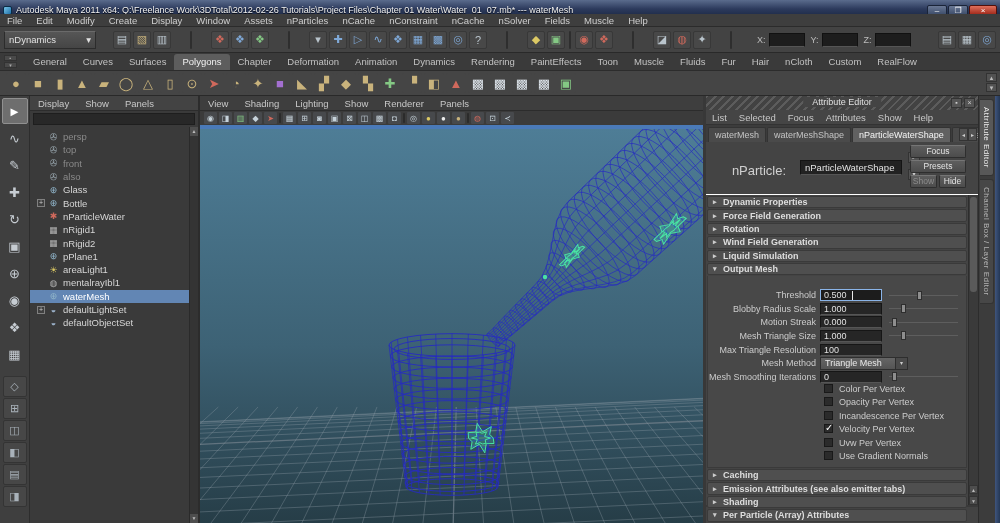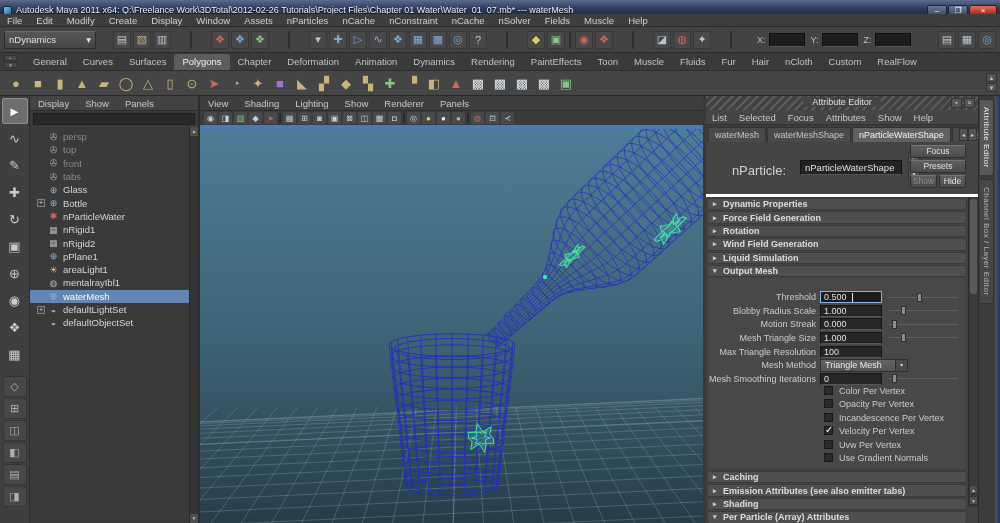--- a/index.html
+++ b/index.html
@@ -88,21 +88,21 @@
 .ae-node-row{position:relative;height:52px}
 .node-label{position:absolute;left:8px;top:21px;width:90px;text-align:center;font-size:13px;color:#d0d0d0}
 .node-field{position:absolute;left:94px;top:18px;width:102px;height:15px;background:#222;border:1px solid #141414;border-bottom-color:#555;color:#e2e2e2;font-size:9.5px;line-height:13px;padding:0 4px;white-space:nowrap;overflow:hidden}
 .node-mini{position:absolute;left:202px;width:12px;height:11px;background:#525252;border:1px solid #333;font-size:6px;line-height:9px;text-align:center;color:#ccc}
 .node-mini.a{top:10px}.node-mini.b{top:27px}
 .ae-btn-col{position:absolute;right:12px;top:3px;display:flex;flex-direction:column;gap:2px;align-items:flex-end}
 .ae-btn{width:56px;height:13px;background:linear-gradient(#5e5e5e,#4c4c4c);border:1px solid #2e2e2e;border-top-color:#757575;font-size:8.5px;line-height:11px;text-align:center;color:#e4e4e4;border-radius:2px}
 .ae-btn-pair{display:flex;gap:2px}
 .ae-btn.half{width:27px}
 .ae-btn.disabled{color:#8d8d8d}
-.ae-scrollwrap{position:relative;height:311px;border-top:3px solid #ffffff;padding:1px 11px 0 1px}
+.ae-scrollwrap{position:relative;height:311px;border-top:1px solid #ffffff;padding:1px 11px 0 1px}
 .sec-head{height:12.4px;background:#4f4f4f;border:1px solid #3a3a3a;border-radius:2px;margin-bottom:1px;display:flex;align-items:center;padding-left:5px;font-size:9px;font-weight:bold;color:#dedede}
 .sec-head .arrow{width:10px;font-size:7px;color:#ccc}
 .sec-head .arrow::before{content:"\25B8"}
 .sec-head.expanded .arrow::before{content:"\25BE"}
 .om-content{background:#484848;border:1px solid #3a3a3a;border-top:none;margin-bottom:1px;padding:12px 0 2px}
 .om-row{height:13.6px;display:flex;align-items:center}
 .om-label{width:112px;text-align:right;padding-right:4px;font-size:9px;color:#cccccc}
 .om-field{width:62px;height:12px;background:#262626;border:1px solid #161616;border-bottom-color:#555;color:#e0e0e0;font-size:9px;line-height:10px;padding:0 3px}
 .om-field.focused{border:1px solid #8ab4e8;background:#1c1c1c;position:relative}
 .om-field.focused::after{content:"";position:absolute;right:28px;top:1px;width:1px;height:9px;background:#e8e8e8}
@@ -454,21 +454,21 @@
 
         <div class="out-row dim">
           <span class="expander"></span>
           <span class="o-icon"><i class="cam">✇</i></span>
           <span class="o-label">front</span>
         </div>
 
         <div class="out-row dim">
           <span class="expander"></span>
           <span class="o-icon"><i class="cam">✇</i></span>
-          <span class="o-label">tabs</span>
+          <span class="o-label">also</span>
         </div>
 
         <div class="out-row">
           <span class="expander"></span>
           <span class="o-icon"><i class="xfm">⊕</i></span>
           <span class="o-label">Glass</span>
         </div>
 
         <div class="out-row">
           <span class="expander"><i>+</i></span>

